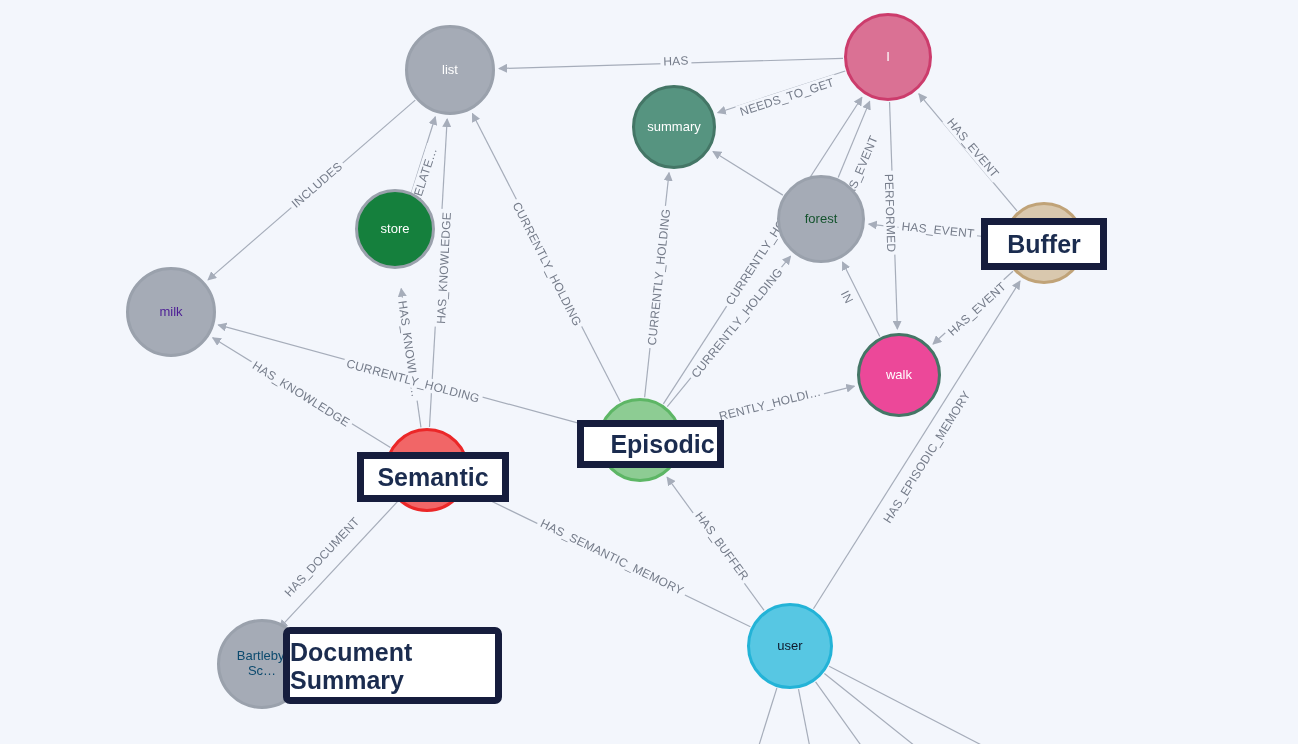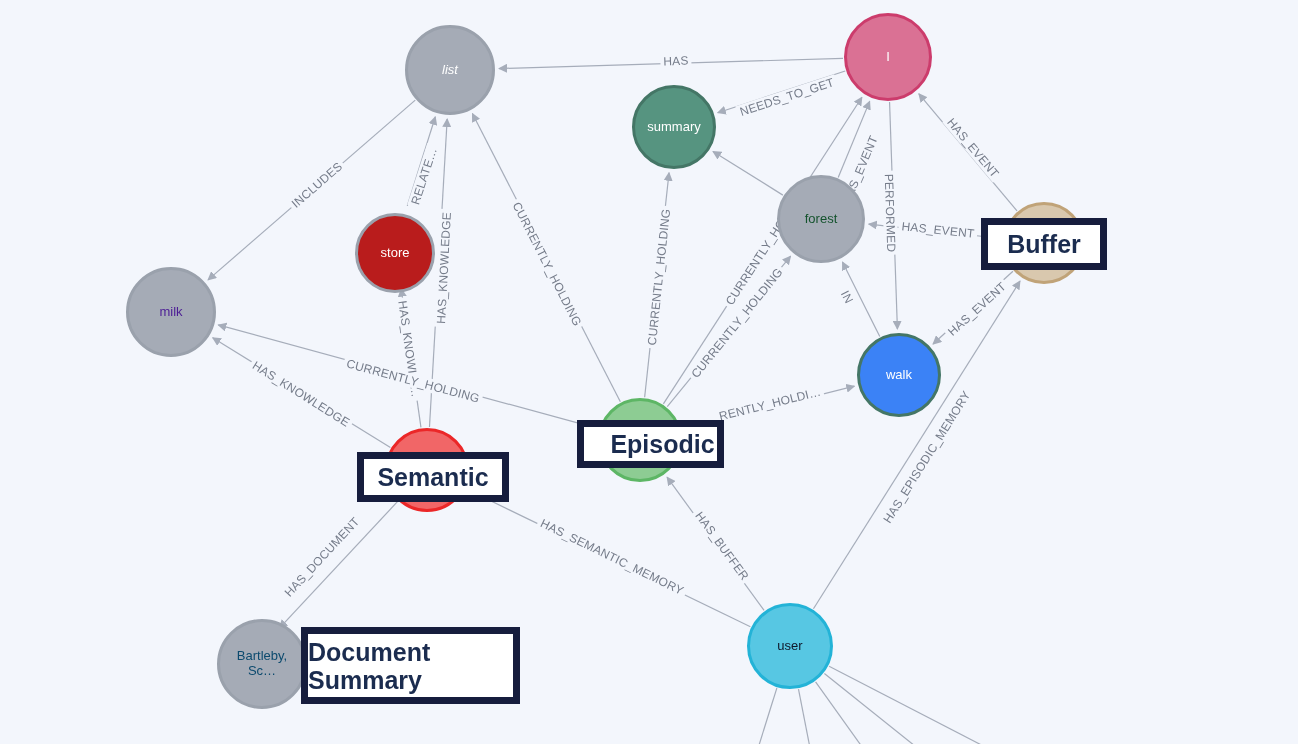--- a/index.html
+++ b/index.html
@@ -121,32 +121,32 @@
       <div class="edge-label" style="left: 977px; top: 309px; color: rgb(117, 124, 138); background: rgb(243, 246, 252); transform: translate(-50%, -50%) rotate(-42deg);">HAS_EVENT</div>
       <div class="edge-label" style="left: 860px; top: 170px; color: rgb(117, 124, 138); background: rgb(243, 246, 252); transform: translate(-50%, -50%) rotate(-67deg);">HAS_EVENT</div>
       <div class="edge-label" style="left: 890px; top: 213px; color: rgb(117, 124, 138); background: rgb(243, 246, 252); transform: translate(-50%, -50%) rotate(88deg);">PERFORMED</div>
       <div class="edge-label" style="left: 847px; top: 297px; color: rgb(117, 124, 138); background: rgb(243, 246, 252); transform: translate(-50%, -50%) rotate(63deg);">IN</div>
       <div class="edge-label" style="left: 722px; top: 546px; color: rgb(117, 124, 138); background: rgb(243, 246, 252); transform: translate(-50%, -50%) rotate(54deg);">HAS_BUFFER</div>
       <div class="edge-label" style="left: 612px; top: 557px; color: rgb(117, 124, 138); background: rgb(243, 246, 252); transform: translate(-50%, -50%) rotate(26deg);">HAS_SEMANTIC_MEMORY</div>
       <div class="edge-label" style="left: 927px; top: 457px; color: rgb(117, 124, 138); background: rgb(243, 246, 252); transform: translate(-50%, -50%) rotate(-58deg);">HAS_EPISODIC_MEMORY</div>
       <div class="edge-label" style="left: 322px; top: 557px; color: rgb(117, 124, 138); background: rgb(243, 246, 252); transform: translate(-50%, -50%) rotate(-47deg);">HAS_DOCUMENT</div>
     </div>
   <div id="node-layer">
-      <div class="node" style="left: 405px; top: 25px; width: 90px; height: 90px; background: rgb(165, 171, 182); border: 3px solid rgb(154, 161, 172); color: rgb(255, 255, 255); font-style: italic;">list</div>
+      <div class="node" style="left: 405px; top: 25px; width: 90px; height: 90px; background: rgb(165, 171, 182); border: 3px solid rgb(154, 161, 172); color: rgb(255, 255, 255);">list</div>
       <div class="node" style="left: 844px; top: 13px; width: 88px; height: 88px; background: rgb(218, 113, 148); border: 3px solid rgb(204, 60, 108); color: rgb(255, 255, 255);">I</div>
       <div class="node" style="left: 632px; top: 85px; width: 84px; height: 84px; background: rgb(86, 148, 128); border: 3px solid rgb(68, 118, 102); color: rgb(255, 255, 255);">summary</div>
       <div class="node" style="left: 777px; top: 175px; width: 88px; height: 88px; background: rgb(165, 171, 182); border: 3px solid rgb(154, 161, 172); color: #14532d;">forest</div>
       <div class="node" style="left: 1003px; top: 202px; width: 82px; height: 82px; background: rgb(217, 200, 174); border: 3px solid rgb(192, 163, 120); color: rgb(94, 76, 31);"></div>
-      <div class="node" style="left: 355px; top: 213px; width: 80px; height: 80px; background: #b91c1c; border: 3px solid rgb(154, 161, 172); color: rgb(255, 255, 255);">store</div>
+      <div class="node" style="left: 355px; top: 189px; width: 80px; height: 80px; background: #15803d; border: 3px solid rgb(154, 161, 172); color: rgb(255, 255, 255);">store</div>
       <div class="node" style="left: 126px; top: 267px; width: 90px; height: 90px; background: rgb(165, 171, 182); border: 3px solid rgb(154, 161, 172); color: #4c1d95;">milk</div>
-      <div class="node" style="left: 857px; top: 333px; width: 84px; height: 84px; background: #3b82f6; border: 3px solid rgb(68, 118, 102); color: rgb(255, 255, 255);">walk</div>
+      <div class="node" style="left: 857px; top: 333px; width: 84px; height: 84px; background: #ec4899; border: 3px solid rgb(68, 118, 102); color: rgb(255, 255, 255);">walk</div>
       <div class="node" style="left: 598px; top: 398px; width: 84px; height: 84px; background: rgb(141, 204, 147); border: 3px solid rgb(93, 182, 101); color: rgb(46, 94, 51);"></div>
       <div class="node" style="left: 385px; top: 428px; width: 84px; height: 84px; background: rgb(241, 102, 103); border: 3px solid rgb(235, 39, 40); color: rgb(255, 255, 255);"></div>
       <div class="node" style="left: 747px; top: 603px; width: 86px; height: 86px; background: rgb(87, 199, 227); border: 3px solid rgb(35, 179, 215); color: #0f172a;">user</div>
       <div class="node" style="left: 217px; top: 619px; width: 90px; height: 90px; background: rgb(165, 171, 182); border: 3px solid rgb(154, 161, 172); color: #0c4a6e;">Bartleby, Sc…</div>
     </div>
   <div id="annotation-layer">
       <div class="overlay" style="left: 981px; top: 218px; width: 126px; height: 52px; border-color: rgb(22, 29, 61); color: rgb(27, 44, 79);">Buffer</div>
       <div class="overlay" style="left: 577px; top: 420px; width: 147px; height: 48px; border-color: rgb(22, 29, 61); color: rgb(27, 44, 79); padding-left: 24px;">Episodic</div>
       <div class="overlay" style="left: 357px; top: 452px; width: 152px; height: 50px; border-color: rgb(22, 29, 61); color: rgb(27, 44, 79);">Semantic</div>
-      <div class="overlay" style="left: 301px; top: 627px; width: 219px; height: 77px; border-color: rgb(22, 29, 61); color: rgb(27, 44, 79);">Document Summary</div>
+      <div class="overlay" style="left: 283px; top: 627px; width: 219px; height: 77px; border-color: rgb(22, 29, 61); color: rgb(27, 44, 79); border-radius: 7px;">Document Summary</div>
     </div>
 </div>
 
 </body></html>

